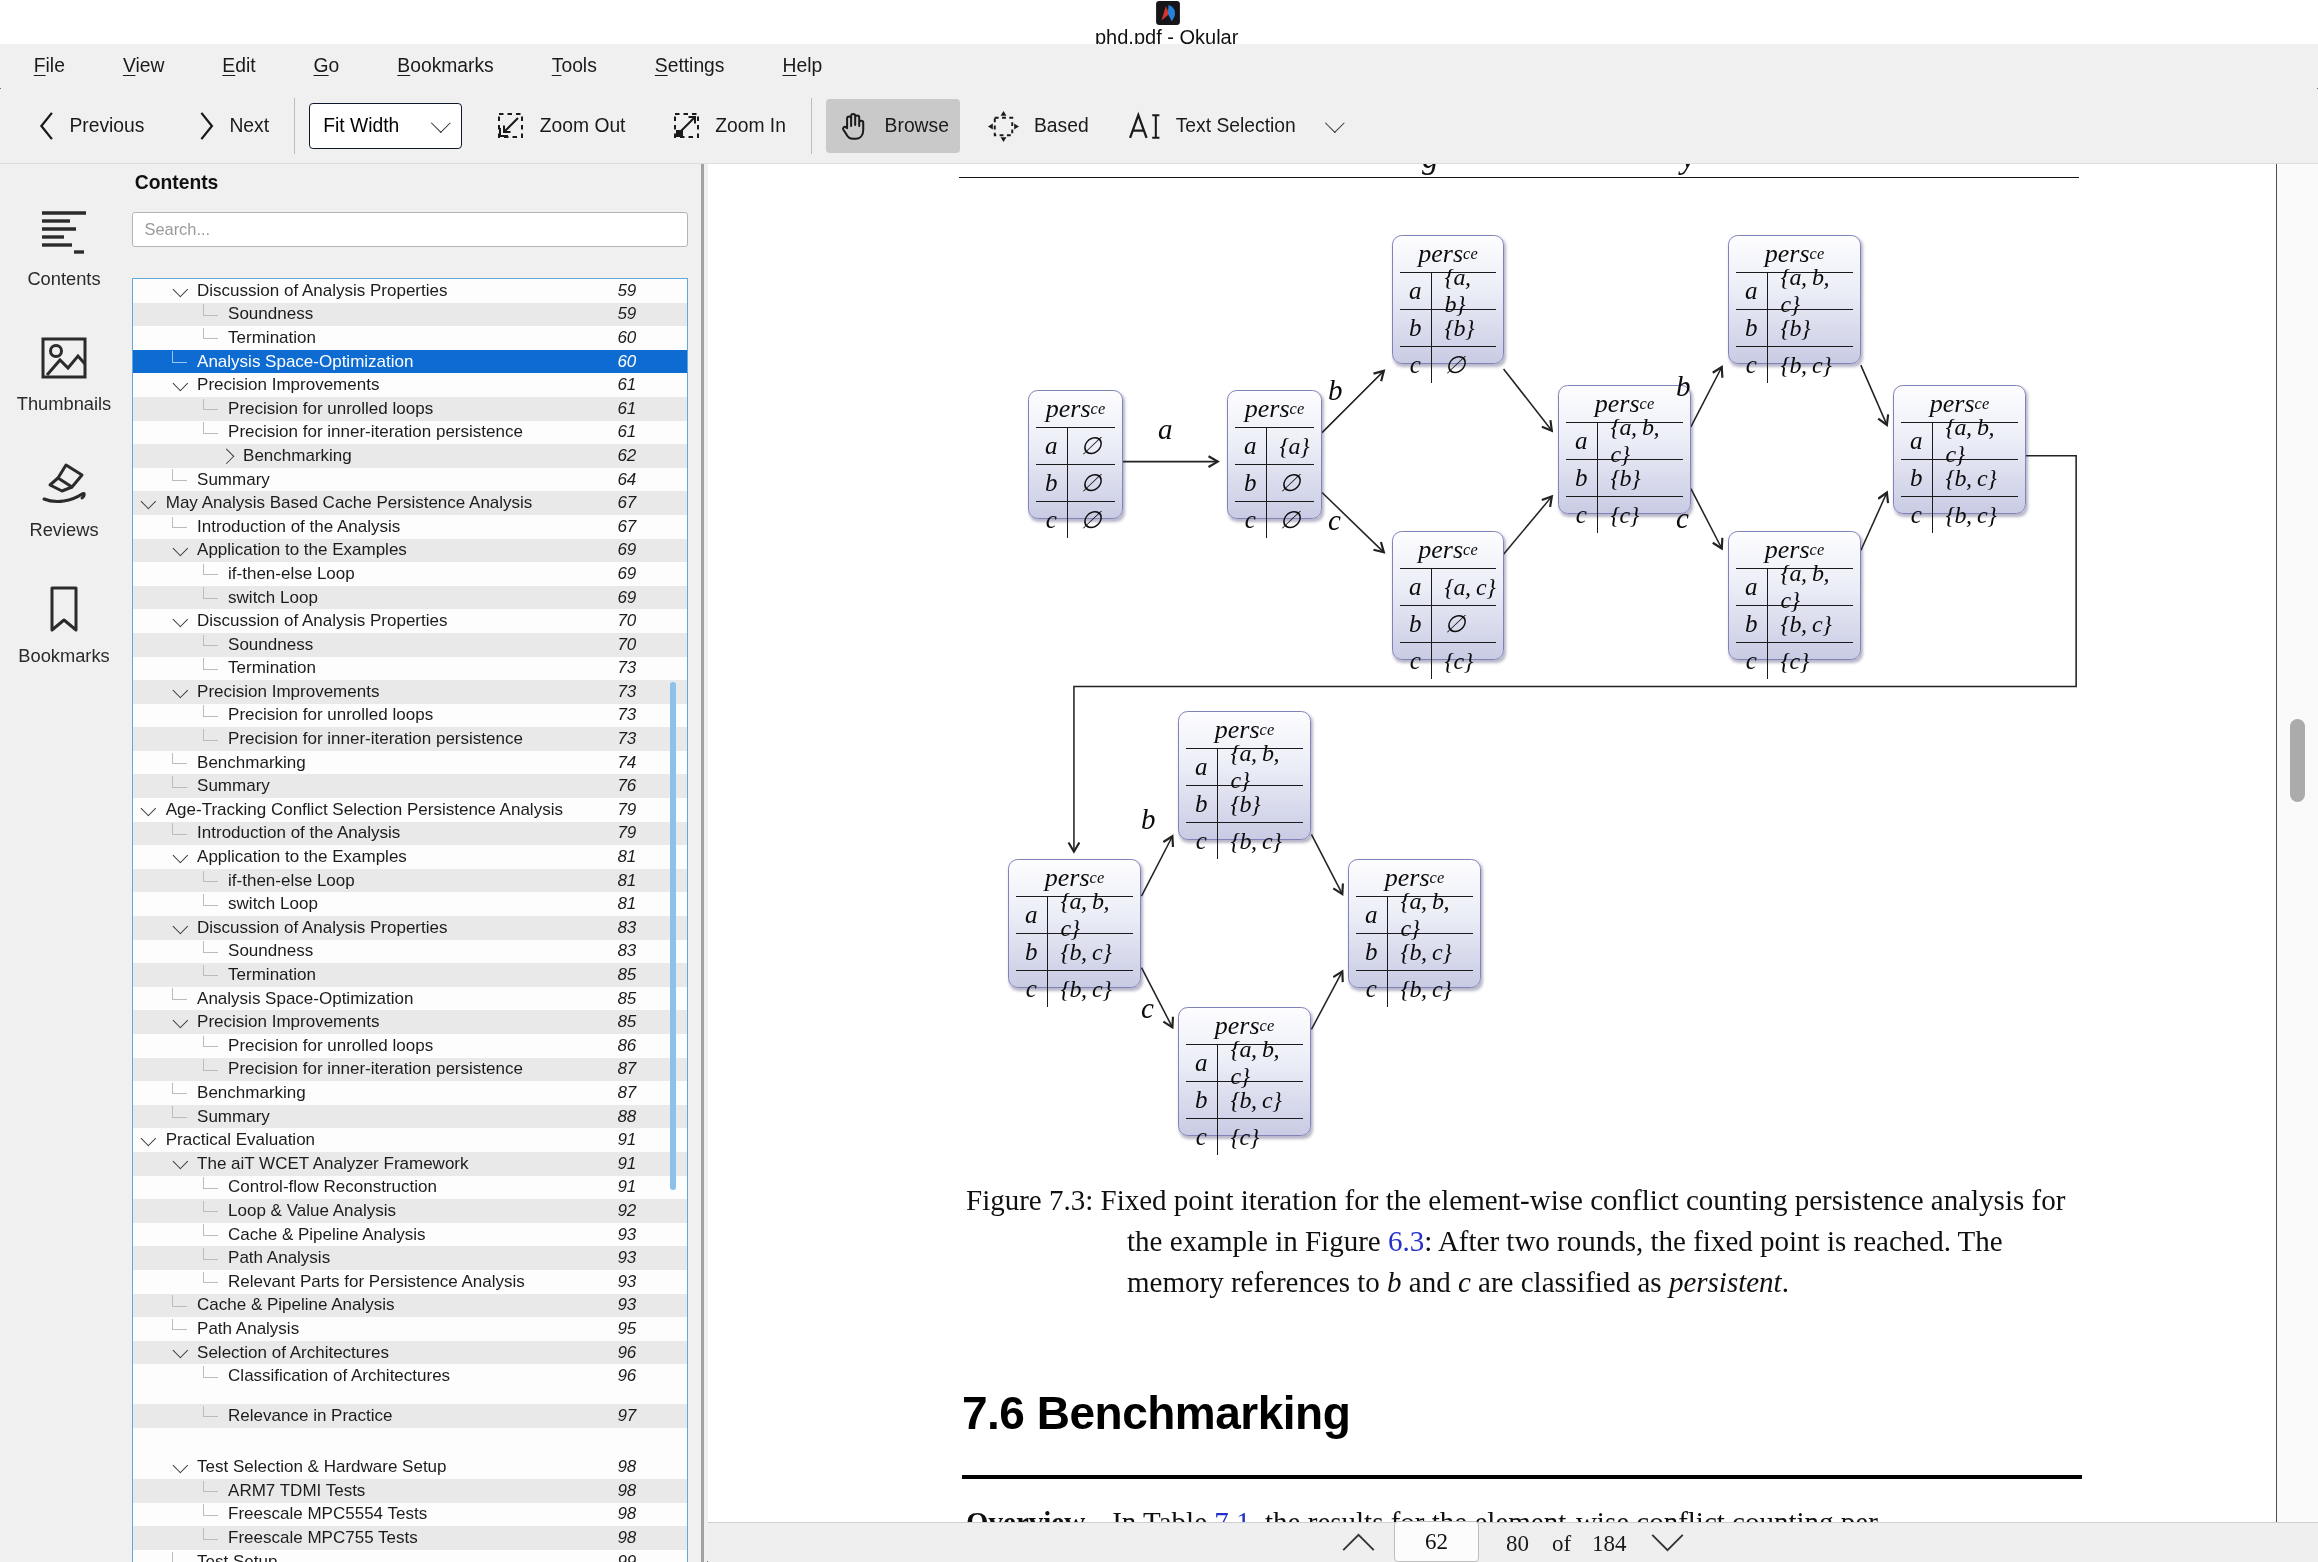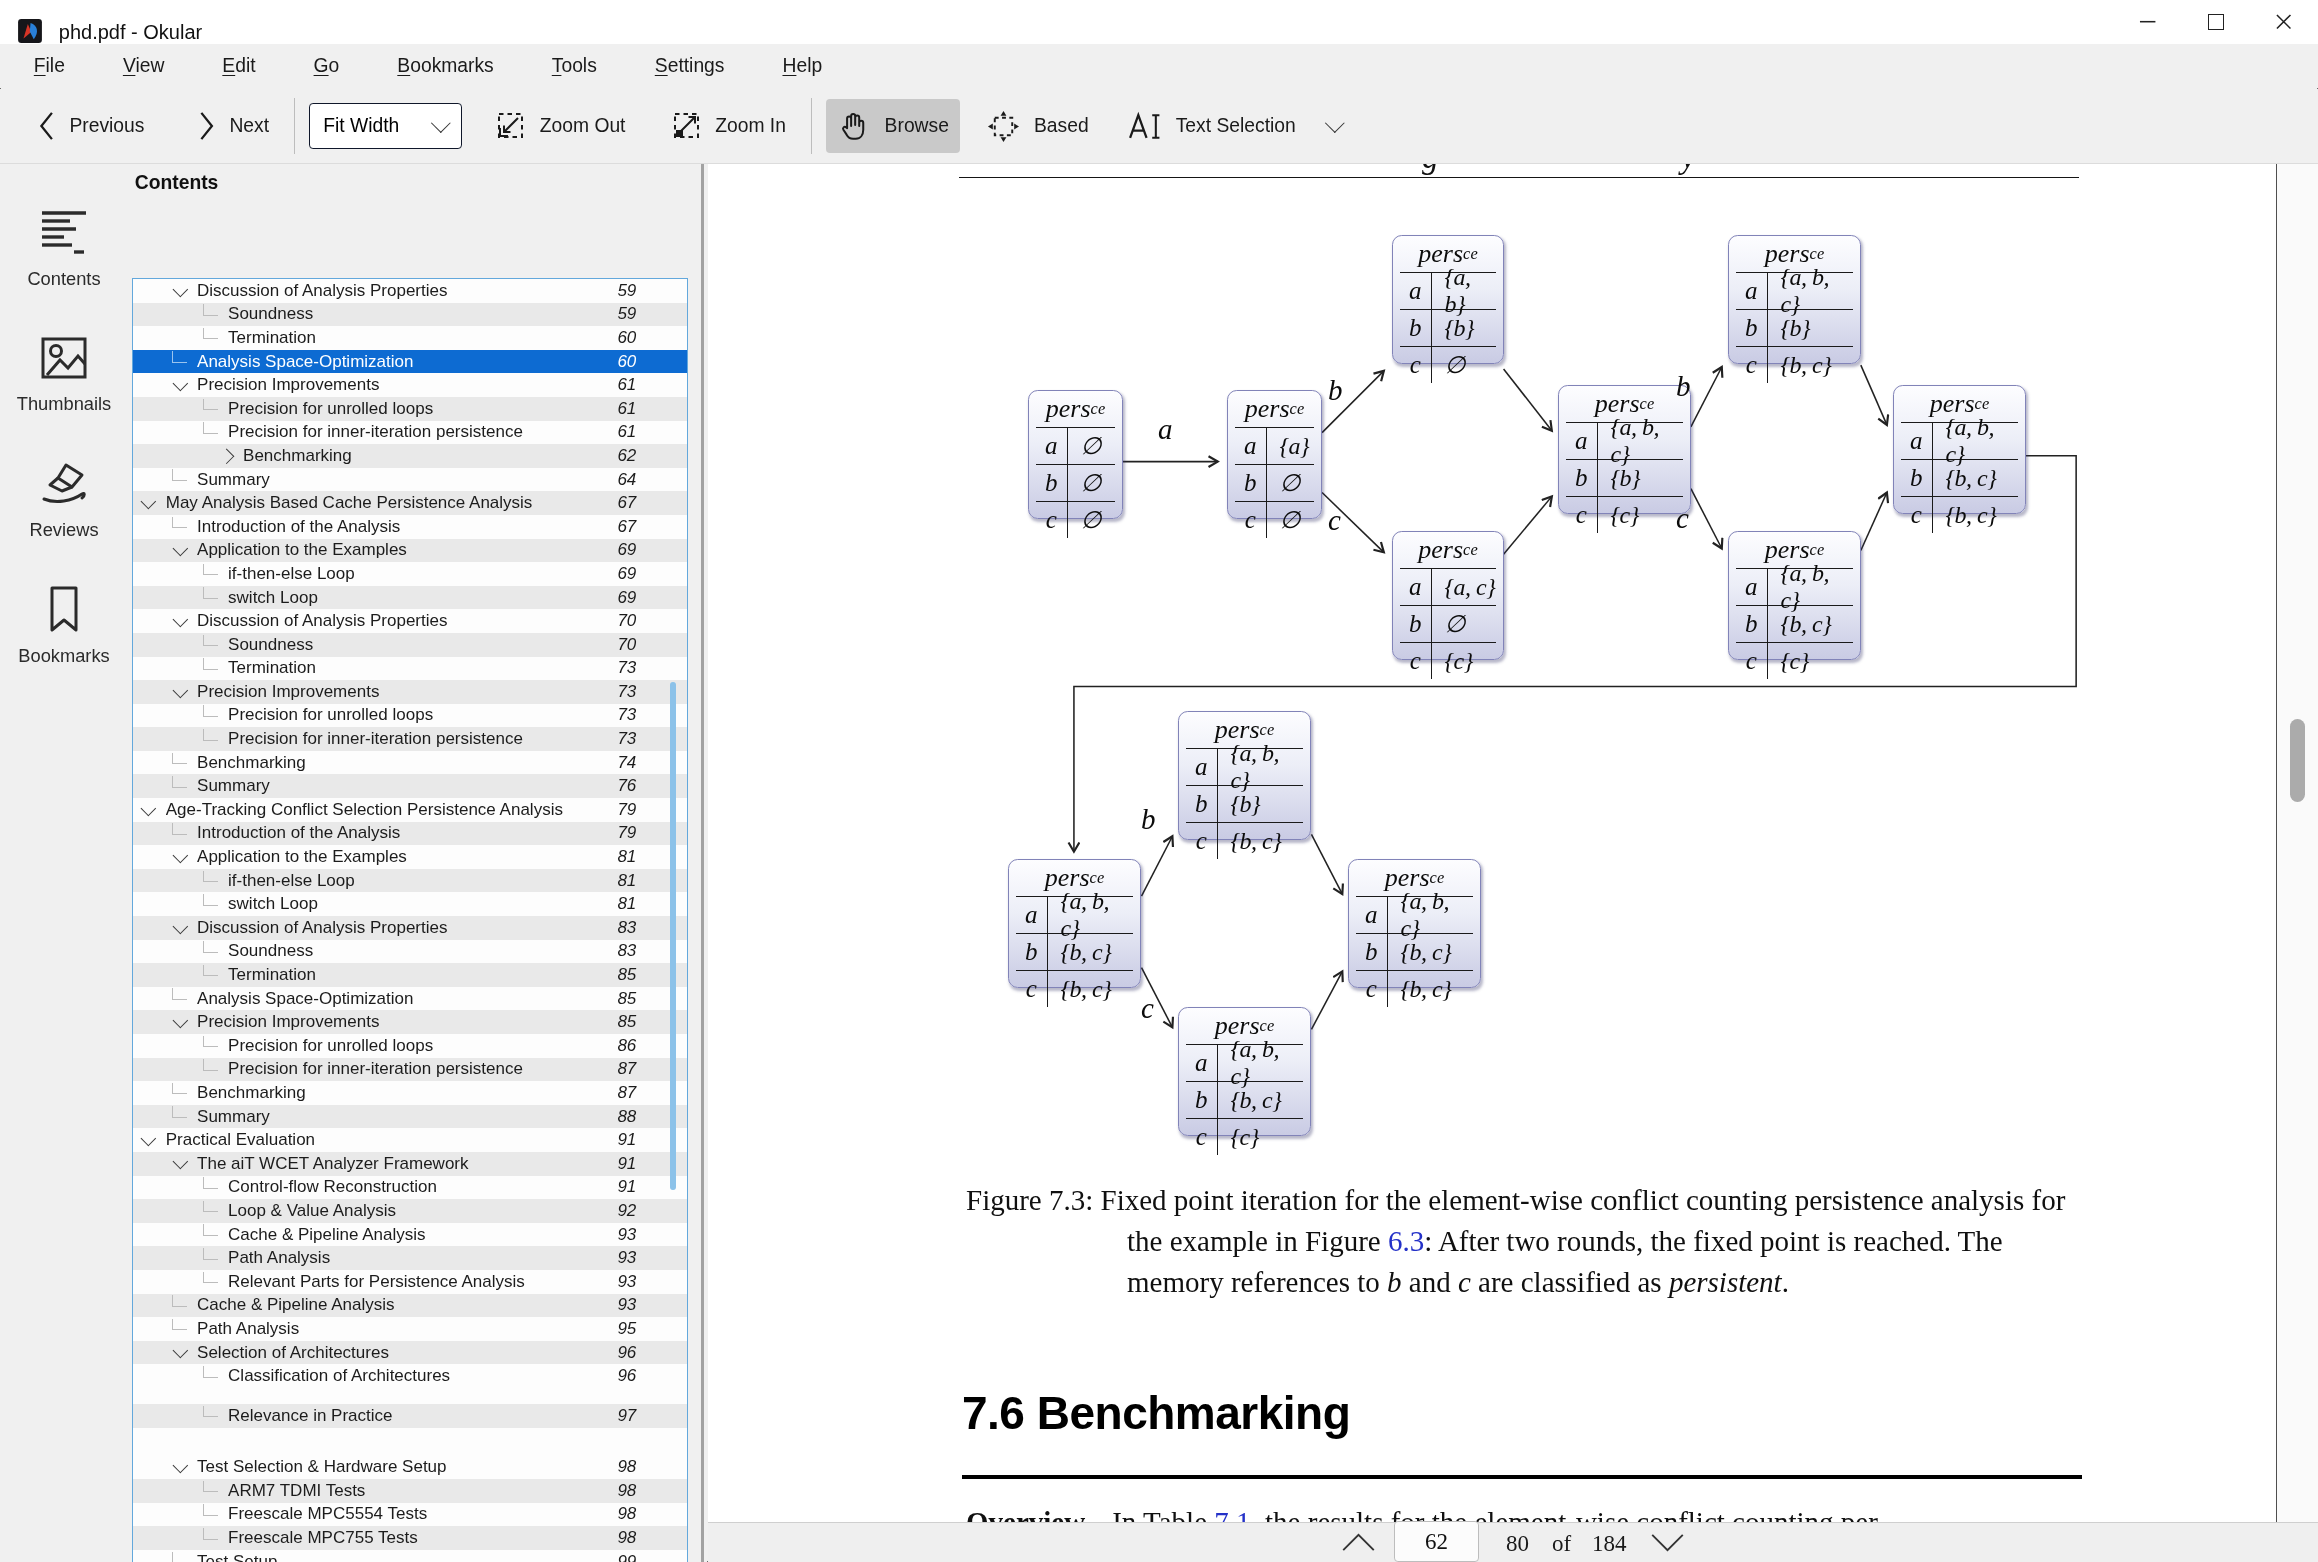--- a/index.html
+++ b/index.html
@@ -1,19 +1,19 @@
 <!DOCTYPE html>
 <html><head>
 <meta charset="utf-8">
 <style>
   html,body{margin:0;padding:0;}
   body{width:2318px;height:1562px;position:relative;overflow:hidden;background:#f0f0f0;
        font-family:"Liberation Sans",sans-serif;box-shadow:inset 0 0 0 1px #6a6a6a;}
   
-  #titlebar{position:absolute;left:0;top:0;width:2318px;height:44px;background:#ffffff;display:flex;align-items:flex-end;}
+  #titlebar{position:absolute;left:0;top:0;width:2318px;height:44px;background:#ffffff;display:flex;align-items:center;flex-direction:column;}
   .win-icon{margin-left:17.4px;display:flex;align-items:center;}
   #window-title{margin-left:15.4px;font-size:20px;color:#111;}
   #win-controls{margin-left:auto;display:flex;height:100%;}
   .win-btn{width:68px;height:100%;display:flex;align-items:center;justify-content:center;font-size:16.4px;color:#222;}
   .maxi-box{width:14.5px;height:14.5px;border:1.5px solid #222;}
   
   #menubar{position:absolute;left:0;top:44px;width:2318px;height:44px;background:#f0f0f0;display:flex;align-items:center;padding-left:19.3px;box-sizing:border-box;}
   .menu-item{padding:0 14.5px;font-size:19.3px;color:#1a1a1a;margin-right:29px;}
   .mn{text-decoration:underline;text-underline-offset:2.9px;}
   
@@ -209,20 +209,21 @@
   <div class="side-tab">
     <svg width="52" height="52" viewBox="0 0 52 52" fill="none" stroke="#2b2b2b" stroke-width="3">
       <path d="M14 5 H38 V47 L26 37 L14 47 Z" stroke-linejoin="round"></path>
     </svg>
     <span>Bookmarks</span>
   </div>
 </div>
 
 <div id="contents-panel">
   <div id="panel-title">Contents</div>
+  <input id="search-box" type="text" placeholder="Search..." style="">
   <div id="tree-box">
       <div class="toc-row" style="padding-left: 39px;">
         <span class="chev down"></span>
         <span class="toc-label">Discussion of Analysis Properties</span>
         <span class="toc-page">59</span>
       </div>
       <div class="toc-row alt" style="padding-left: 70px;">
         <span class="stub"></span>
         <span class="toc-label">Soundness</span>
         <span class="toc-page">59</span>

